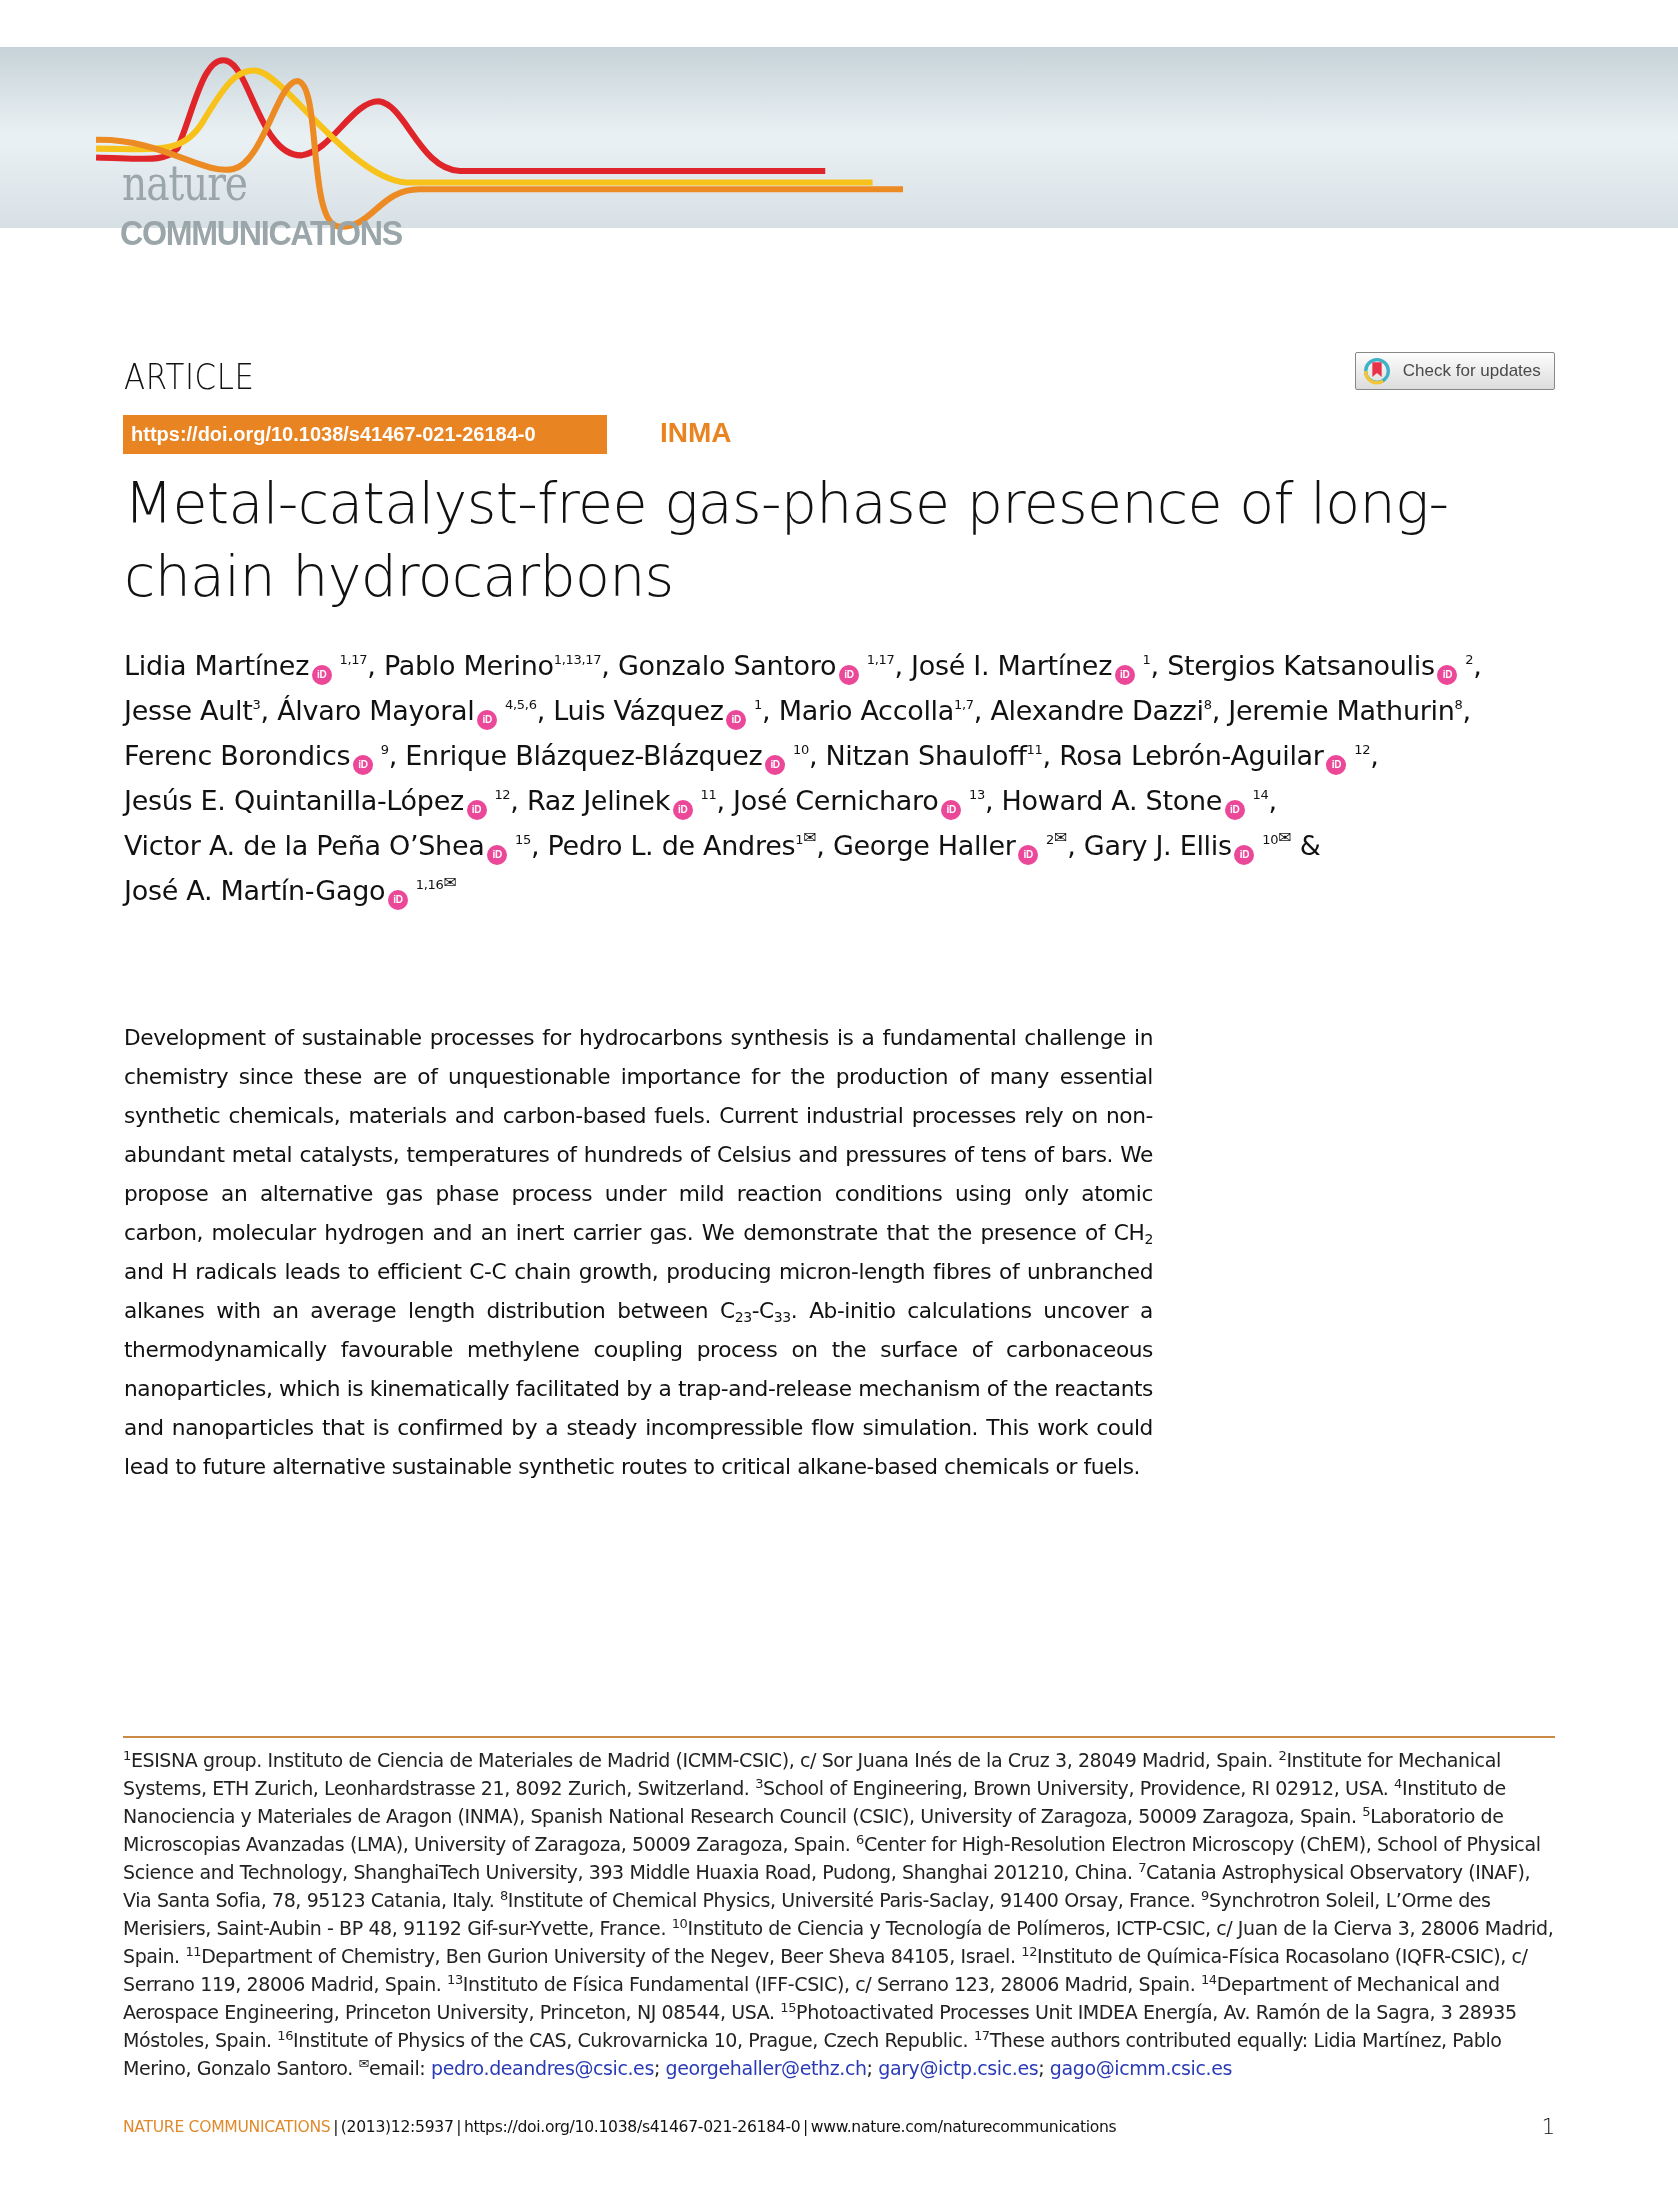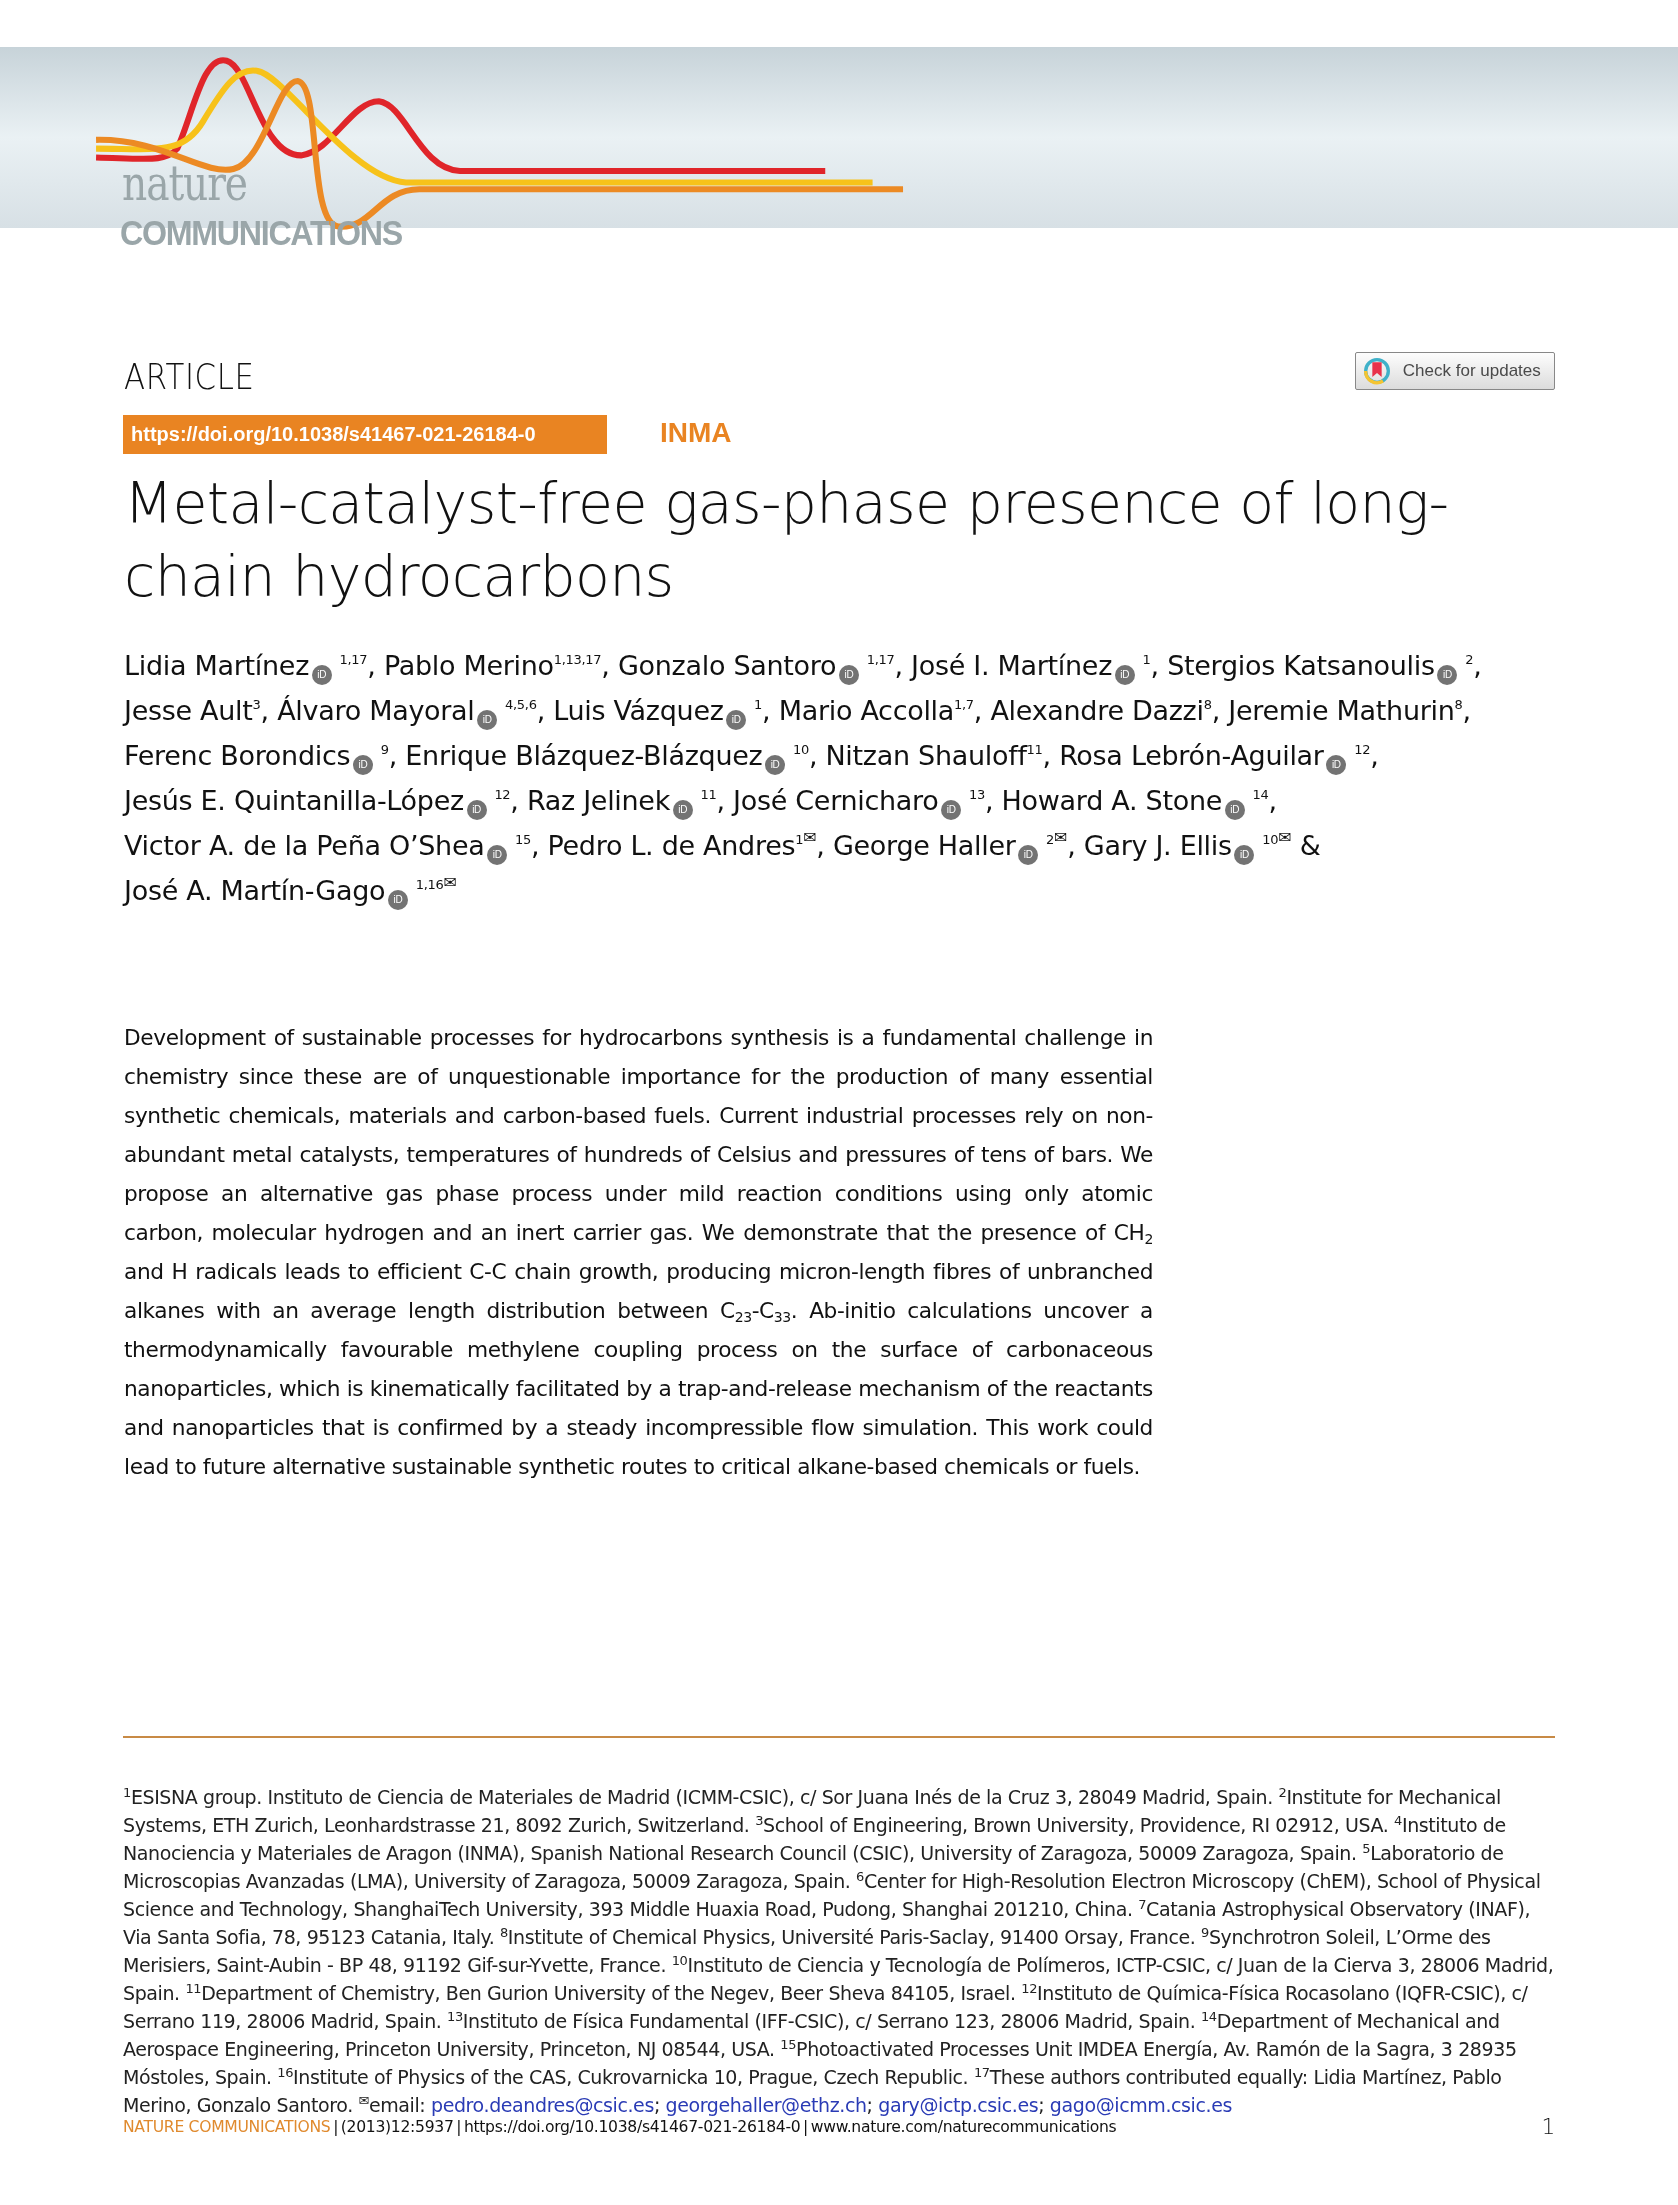--- a/index.html
+++ b/index.html
@@ -59,40 +59,40 @@
     
     .authors {
       position: absolute; left: 124px; top: 643px; width: 1435px;
       font-family: "DejaVu Sans", sans-serif; font-size: 27px; line-height: 45px; color: #111;
       letter-spacing: -0.3px;
     }
     .authors .author { white-space: nowrap; }
     .authors sup { font-size: 13px; vertical-align: 10.8px; line-height: 0; }
     .orcid {
       display: inline-block; width: 20px; height: 20px; border-radius: 50%;
-      background: #737373; color: #fff; font-size: 10px; font-weight: normal;
+      background: #ec4899; color: #fff; font-size: 10px; font-weight: bold;
       text-align: center; line-height: 20px; vertical-align: -2.7px; margin: 0 4px 0 2.7px;
       font-family: "Liberation Sans", sans-serif;
     }
     .mail-icon { font-size: 16px; vertical-align: 12px; line-height: 0; }
 
     
     .abstract {
       position: absolute; left: 124px; top: 1018px; width: 1029px;
       font-family: "DejaVu Sans", sans-serif; font-size: 21.7px; line-height: 39px;
       text-align: justify; color: #111; letter-spacing: -0.4px;
     }
     .abstract sub { font-size: 14px; vertical-align: -4px; line-height: 0; }
 
     
     .aff-rule { position: absolute; left: 123px; top: 1736px; width: 1432px; height: 2px; background: #c88a45; }
     .affiliations {
       position: absolute; left: 123px; top: 1746px; width: 1432px;
       font-family: "DejaVu Sans", sans-serif; font-size: 19px; line-height: 28px;
-      color: #222; letter-spacing: -0.4px; margin-top: 37px;
+      color: #222; letter-spacing: -0.4px;
     }
     .affiliations sup { font-size: 13px; vertical-align: 7.4px; line-height: 0; }
     .affiliations a { color: #2a3bb5; text-decoration: none; }
 
     
     .footer {
       position: absolute; left: 123px; top: 2114px; width: 1432px;
       font-family: "DejaVu Sans", sans-serif; font-size: 15.6px; color: #111; letter-spacing: -0.3px;
       display: flex; align-items: center;
     }

